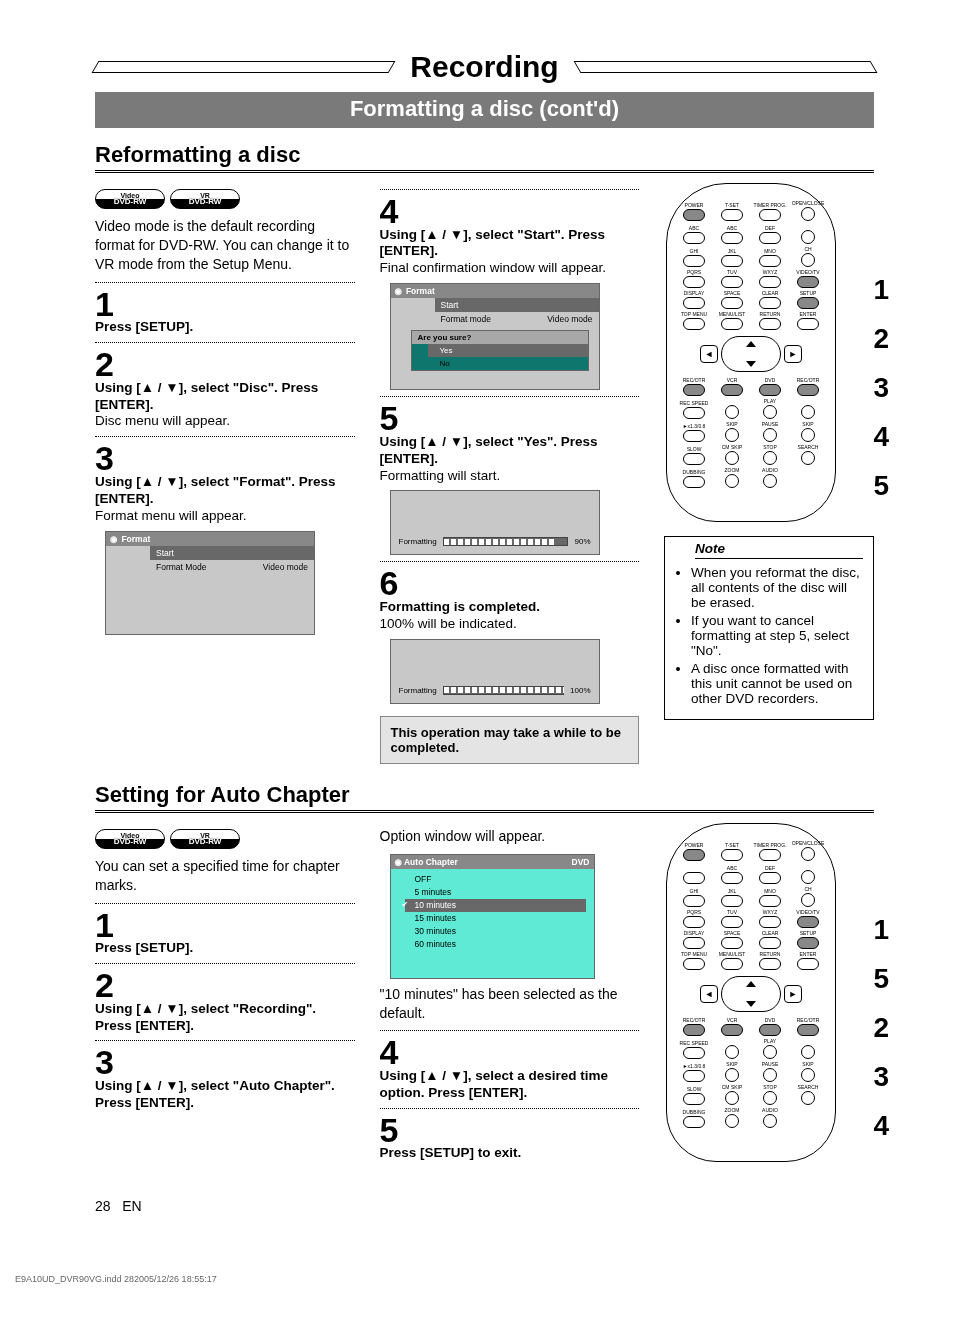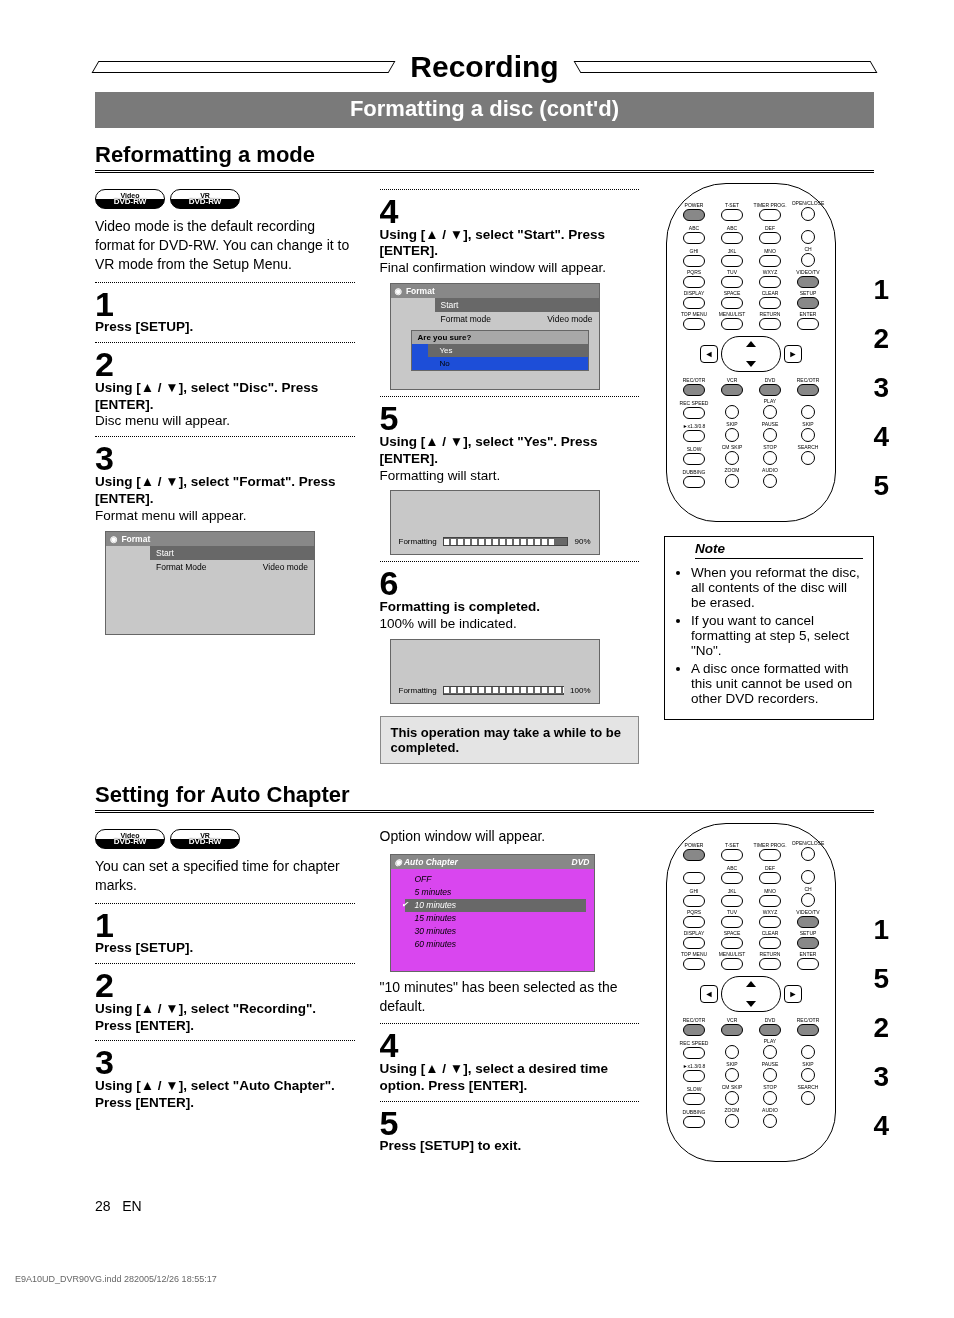--- a/index.html
+++ b/index.html
@@ -85,21 +85,21 @@
     font-size: 8.5px;
     color: #000;
   }
   .menu-title {
     background: #888; color: #fff; padding: 2px 4px; font-weight: bold;
     display:flex; align-items:center; gap:4px;
   }
   .menu-row { padding: 2px 6px; display:flex; justify-content:space-between;margin-left:44px; }
   .menu-row.hl { background: #686868; color: #fff; }
   .menu-sub {
-    background: #1d4ed8; margin: 4px 10px 18px 20px; border:1px solid #666;
+    background: #0f766e; margin: 4px 10px 18px 20px; border:1px solid #666;
     font-size: 8px;
   }
   .menu-sub .q { padding:2px 6px; background:#a8a8a8; font-weight:bold; }
   .menu-sub .opt { padding: 2px 12px; margin-left: 16px; }
   .menu-sub .opt.hl { background:#686868; color:#fff; }
   .menu-spacer { height: 60px; background:#c8c8c8; }
   .progress-box {
     border:1px solid #666; background:#c8c8c8; width:210px; margin:6px 0 6px 10px;
     padding: 46px 8px 8px 8px; font-size:8px;
   }
@@ -146,23 +146,22 @@
   .note-box { border: 1.5px solid #000; font-size: 13.5px; padding: 0 10px 10px; margin-top: 14px; }
   .note-box .nt { font-style: italic; font-weight: bold; border-bottom:1px solid #000; padding:4px 0 2px; margin-bottom:6px;margin-left:20px; }
   .note-box ul { margin:0; padding-left: 16px; }
   .note-box li { margin: 3px 0; }
   .side-nums {
     position: absolute; right: -15px; top: 86px;
     font-size: 28px; font-weight: bold; line-height: 1.5;
     display:flex; flex-direction:column; gap: 7px;
   }
   .option-box {
-    border:1px solid #666; background:#d946ef; width:205px; margin:6px 0 6px 10px; font-size:8.5px;
-    padding-bottom: 20px;
-    font-style: italic;
+    border:1px solid #666; background:#5eead4; width:205px; margin:6px 0 6px 10px; font-size:8.5px;
+    padding-bottom: 27px;
   }
   .opt-title { background:#888; color:#fff; padding:2px 4px; display:flex; justify-content:space-between; font-weight:bold; }
   .opt-list { margin: 4px 8px 0 14px; }
   .opt-item { padding:1.5px 4px 1.5px 10px; position:relative; }
   .opt-item.sel::before { content:"✔"; position:absolute; left:-3px; top:1px; font-size:8px; }
   .opt-item.hl { background:#686868; color:#fff; }
   .footer {
     font-size: 14px; margin-top: 30px; padding-top:6px;
   }
   .printmark {
@@ -173,21 +172,21 @@
 </head>
 <body>
 
 <div class="page">
 
   <div class="title-wrap">
     <span class="main-title">Recording</span>
   </div>
   <div class="sub-banner">Formatting a disc (cont'd)</div>
 
-  <div class="h2">Reformatting a mode</div>
+  <div class="h2">Reformatting a disc</div>
 
   <div class="cols">
 
     <div class="col">
       <div class="badge-row">
         <div class="badge">
           <span class="top">Video</span>
             <span class="bot">DVD-RW</span>
         </div>
         <div class="badge">

